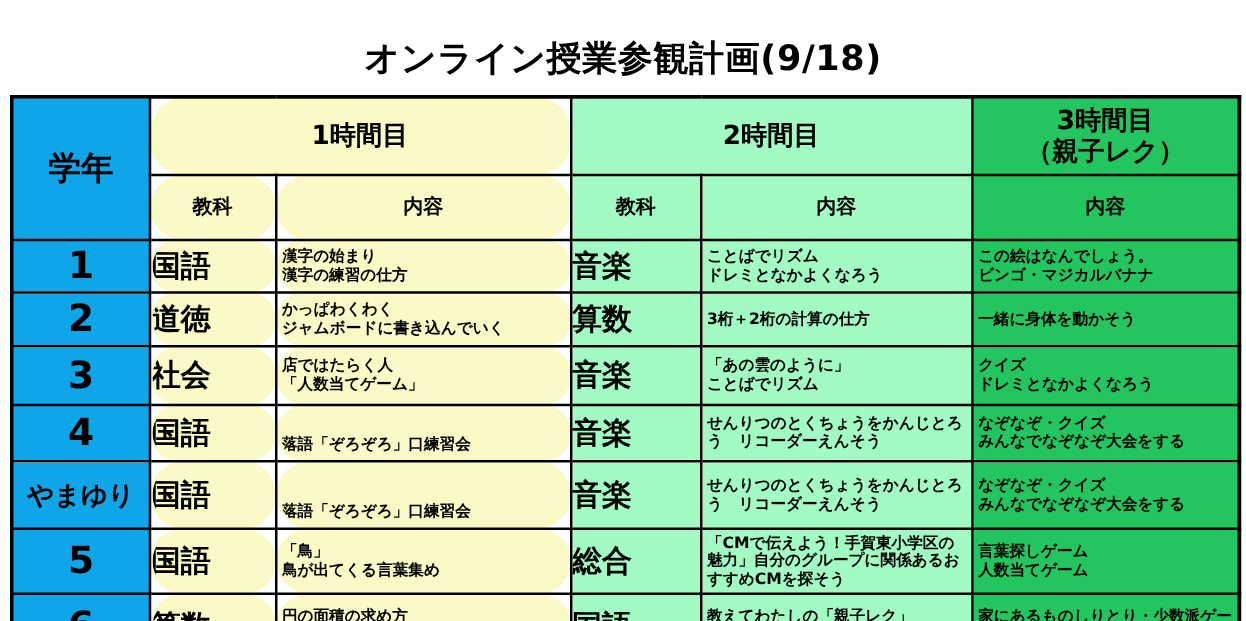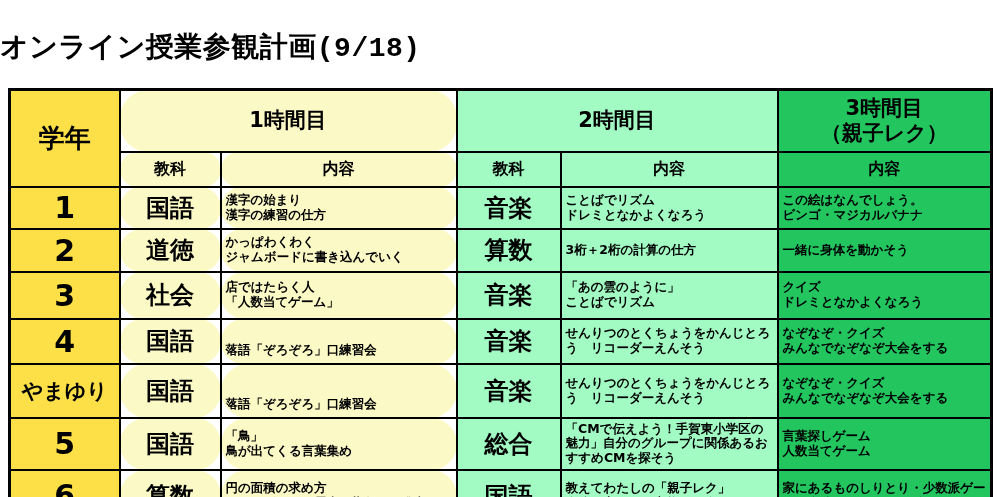--- a/index.html
+++ b/index.html
@@ -4,67 +4,67 @@
 <style>
   * { box-sizing: border-box; margin: 0; padding: 0; }
   html, body {
     width: 997px; height: 497px;
     background: #ffffff;
     font-family: "DejaVu Sans", "Liberation Sans", sans-serif;
     overflow: hidden;
   }
   .page { width: 997px; height: 497px; position: relative; }
   .title {
+    text-align: center;
     font-size: 28px;
     font-weight: bold;
     color: #000;
     padding-top: 28px;
-    padding-bottom: 22px;
+    padding-bottom: 10px;
     letter-spacing: 0.5px;
-    font-family: Liberation Mono, monospace;
   }
   table.schedule {
     border-collapse: collapse;
     table-layout: fixed;
     width: 982px;
     margin-left: 8px;
     border: 3px solid #000;
   }
   td {
     border: 2px solid #000;
     vertical-align: middle;
     color: #000;
     font-weight: bold;
     overflow: hidden;
   }
   
-  .bg-white  { background: #fde047; }
+  .bg-white  { background: #0ea5e9; }
   .bg-yellow { background: #fbf9c5; border-radius: 28px; }
   .bg-green  { background: #a2fbc3; }
   .bg-pink   { background: #22c55e; }
   
   .grade-head   { font-size: 26px; text-align: center; }
   .period-head  { font-size: 21px; text-align: center; white-space: pre-line; line-height: 1.2; }
   .sub-head     { font-size: 16px; text-align: center; }
   
   .grade-cell   { font-size: 30px; text-align: center; }
   .grade-small  { font-size: 21px; }
-  .subject-cell { font-size: 24px; text-align: center; }
+  .subject-cell { font-size: 24px; }
   .content-cell {
     font-size: 12.5px;
     line-height: 1.18;
     text-align: left;
     padding: 3px 4px;
     white-space: pre-line;
     word-break: break-all;
   }
   .valign-bottom { vertical-align: bottom; padding-bottom: 5px; }
   
   tr.hdr1 { height: 62px; }
-  tr.hdr2 { height: 35px; margin-top: 48px; }
+  tr.hdr2 { height: 52px; margin-top: 48px; }
   tr.r0 { height: 42px; }
   tr.r1 { height: 43px; }
   tr.r2 { height: 47px; }
   tr.r3 { height: 45px; }
   tr.r4 { height: 54px; }
   tr.r5 { height: 44px; }
   tr.r6 { height: 52px; }
 </style>
 </head>
 <body>

